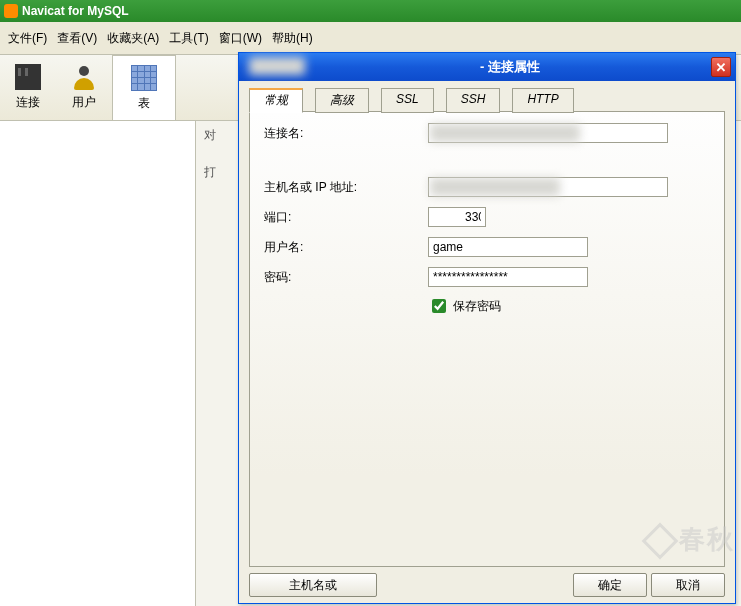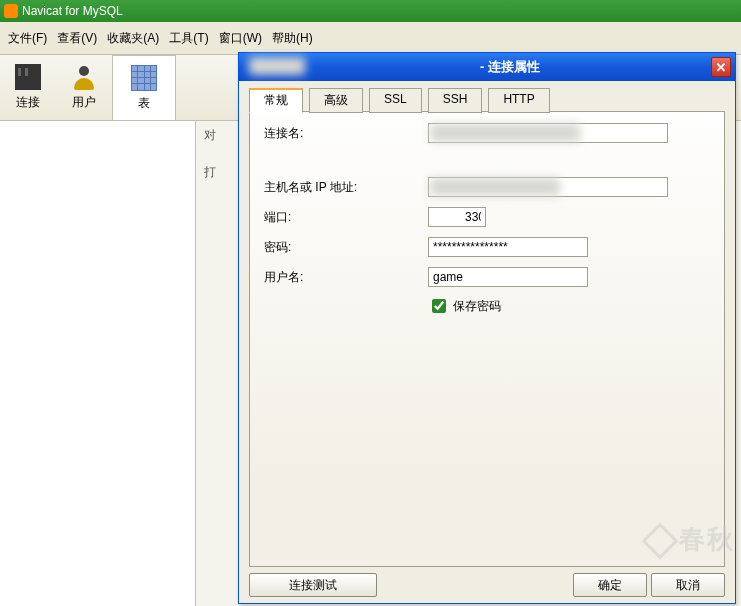--- a/index.html
+++ b/index.html
@@ -14,21 +14,21 @@
     position: relative;
   }
   
   .app-titlebar {
     height: 22px;
     background: linear-gradient(#3c9e3c, #2a8a2a);
     color: #fff;
     display: flex;
     align-items: center;
     padding: 0 4px;
-    font-weight: normal;
+    font-weight: bold;
     font-size: 12px;
   }
   .app-titlebar .app-icon {
     width: 14px;
     height: 14px;
     background: #ff8c00;
     border-radius: 3px;
     margin-right: 4px;
   }
   .menubar {
@@ -176,22 +176,23 @@
     cursor: default;
   }
   .dlg-body {
     flex: 1;
     display: flex;
     flex-direction: column;
     padding: 6px 10px 6px 10px;
   }
   .tabstrip {
     display: flex;
-    gap: 6px;
+    gap: 12px;
     margin-bottom: -1px;
+    font-style: italic;
   }
   .tab {
     border: 1px solid #a0a090;
     background: #f0eee3;
     padding: 3px 14px;
     font-size: 12px;
     cursor: default;
     position: relative;
     top: 1px;
     border-bottom: 1px solid #a0a090;
@@ -376,37 +377,37 @@
           <span class="blur" style="position:absolute;left:2px;top:1px;width:130px;"></span>
         </span>
       </div>
 
       <div class="form-row">
         <span class="form-label">端口:</span>
         <input class="form-input port" value="3306" style="">
       </div>
 
       <div class="form-row">
+        <span class="form-label">用户名:</span>
+        <input class="form-input user" value="game" style="">
+      </div>
+
+      <div class="form-row">
         <span class="form-label">密码:</span>
         <input class="form-input password" value="****************" style="">
-      </div>
-
-      <div class="form-row">
-        <span class="form-label">用户名:</span>
-        <input class="form-input user" value="game" style="">
       </div>
 
       <div class="chk-row">
         <input type="checkbox" checked="" style="">
         <span>保存密码</span>
       </div>
 
     </div>
     <div class="button-row">
-      <button class="btn wide">连接测试</button>
+      <button class="btn wide">主机名或</button>
       <span class="right-group">
         <button class="btn">确定</button>
         <button class="btn">取消</button>
       </span>
     </div>
   </div>
   <div class="watermark">
     <span class="hex"></span><span>春秋</span>
   </div>
 </div>

